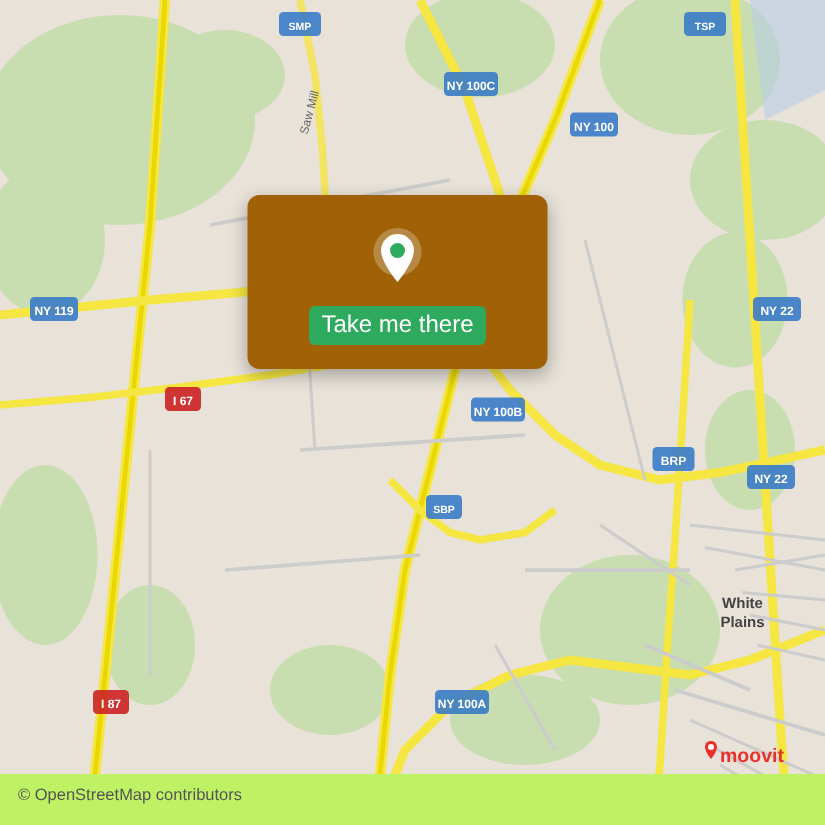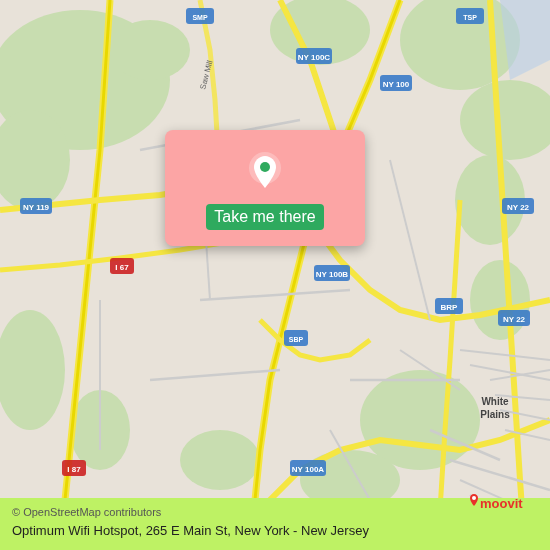--- a/index.html
+++ b/index.html
@@ -19,21 +19,21 @@
       width: 100%;
       height: 100%;
     }
 
     
     #location-card {
       position: absolute;
       top: 130px;
       left: 165px;
       width: 200px;
-      background-color: #fca5a5;
+      background-color: #a16207;
       border-radius: 8px;
       padding: 20px 16px 16px;
       display: flex;
       flex-direction: column;
       align-items: center;
       box-shadow: 0 4px 12px rgba(0,0,0,0.3);
       z-index: 10;
     }
 
     #pin-icon {
@@ -212,21 +212,20 @@
     <svg id="pin-icon" viewBox="0 0 44 44" xmlns="http://www.w3.org/2000/svg">
       <circle cx="22" cy="18" r="16" fill="white" opacity="0.25"></circle>
       <path d="M22 6 C16 6 11 11 11 17 C11 25 22 38 22 38 C22 38 33 25 33 17 C33 11 28 6 22 6 Z" fill="white"></path>
       <circle cx="22" cy="17" r="5" fill="#2eaa5e"></circle>
     </svg>
     <button id="take-me-btn">Take me there</button>
   </div>
 
   <div id="bottom-bar">
     <div id="attribution">© OpenStreetMap contributors</div>
-    <div id="location-text">Optimum Wifi Hotspot, 265 E Main St, New York - New Jersey</div>
   </div>
 
   <div id="moovit-logo">
     <svg width="70" height="28" viewBox="0 0 70 28" xmlns="http://www.w3.org/2000/svg">
 
       <path d="M4 2 C1.5 2 0 3.8 0 6 C0 9.5 4 14 4 14 C4 14 8 9.5 8 6 C8 3.8 6.5 2 4 2 Z" fill="#e8312a"></path>
       <circle cx="4" cy="6" r="2" fill="white"></circle>
 
       <text x="10" y="16" fill="#e8312a" font-size="13" font-weight="bold" font-family="Arial, sans-serif">moovit</text>
     </svg>

